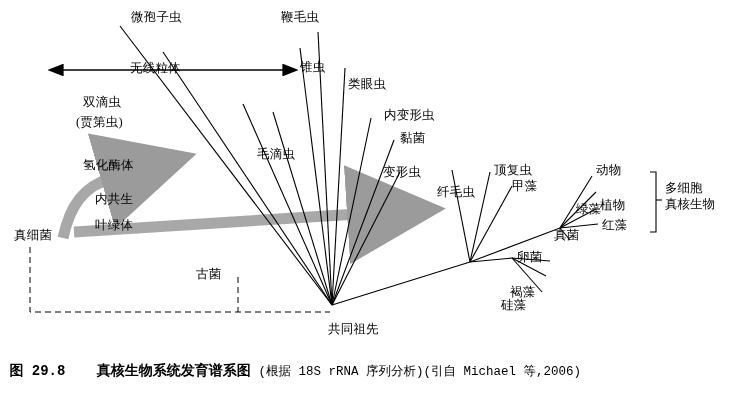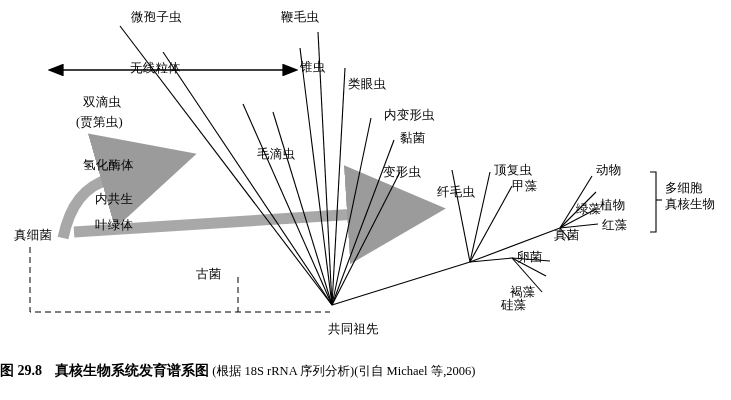--- a/index.html
+++ b/index.html
@@ -32,23 +32,24 @@
     font-size: 12.5px;
     line-height: 1.15;
     white-space: nowrap;
     letter-spacing: 0.2px;
   }
   .caption {
     position: absolute;
     left: 0;
     top: 362px;
     width: 581px;
-    text-align: left;
+    text-align: right;
     font-size: 13px;
     white-space: nowrap;
+    font-family: Liberation Mono, monospace;
   }
   .caption .num {
     font-weight: bold;
     font-size: 14px;
   }
   .caption .ttl {
     font-weight: bold;
     font-size: 14px;
   }
   .caption .rest {

